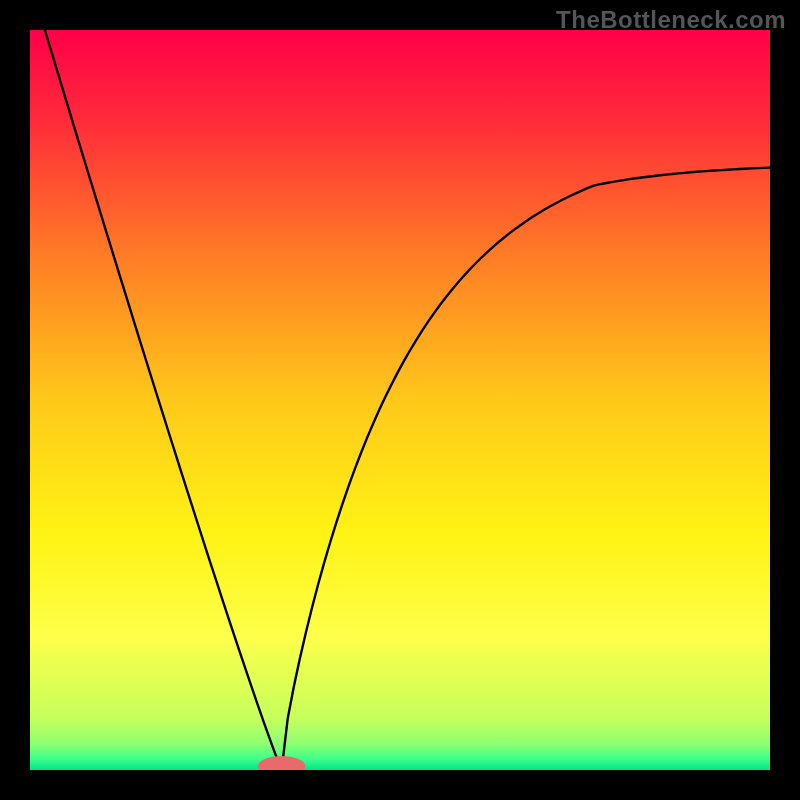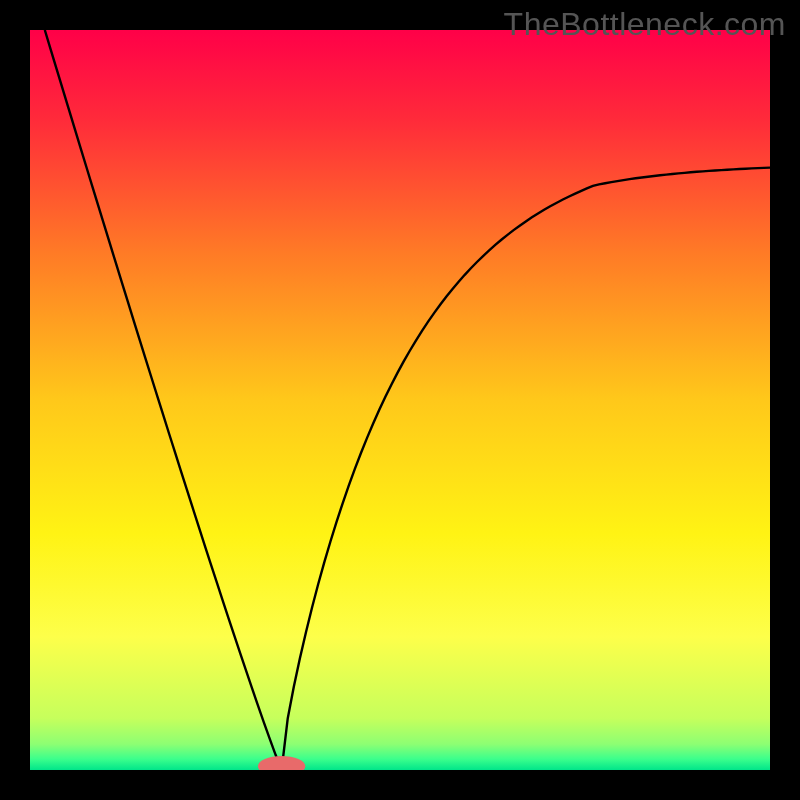--- a/index.html
+++ b/index.html
@@ -14,22 +14,22 @@
     width: 800px;
     height: 800px;
     background: #000;
     position: relative;
   }
   .watermark {
     position: absolute;
     top: 6px;
     right: 14px;
     color: #555;
-    font-size: 32px;
-    font-weight: 400;
+    font-size: 24px;
+    font-weight: 700;
     letter-spacing: 0.5px;
     z-index: 10;
     user-select: none;
   }
   .plot-frame {
     position: absolute;
     left: 30px;
     top: 30px;
     width: 740px;
     height: 740px;

